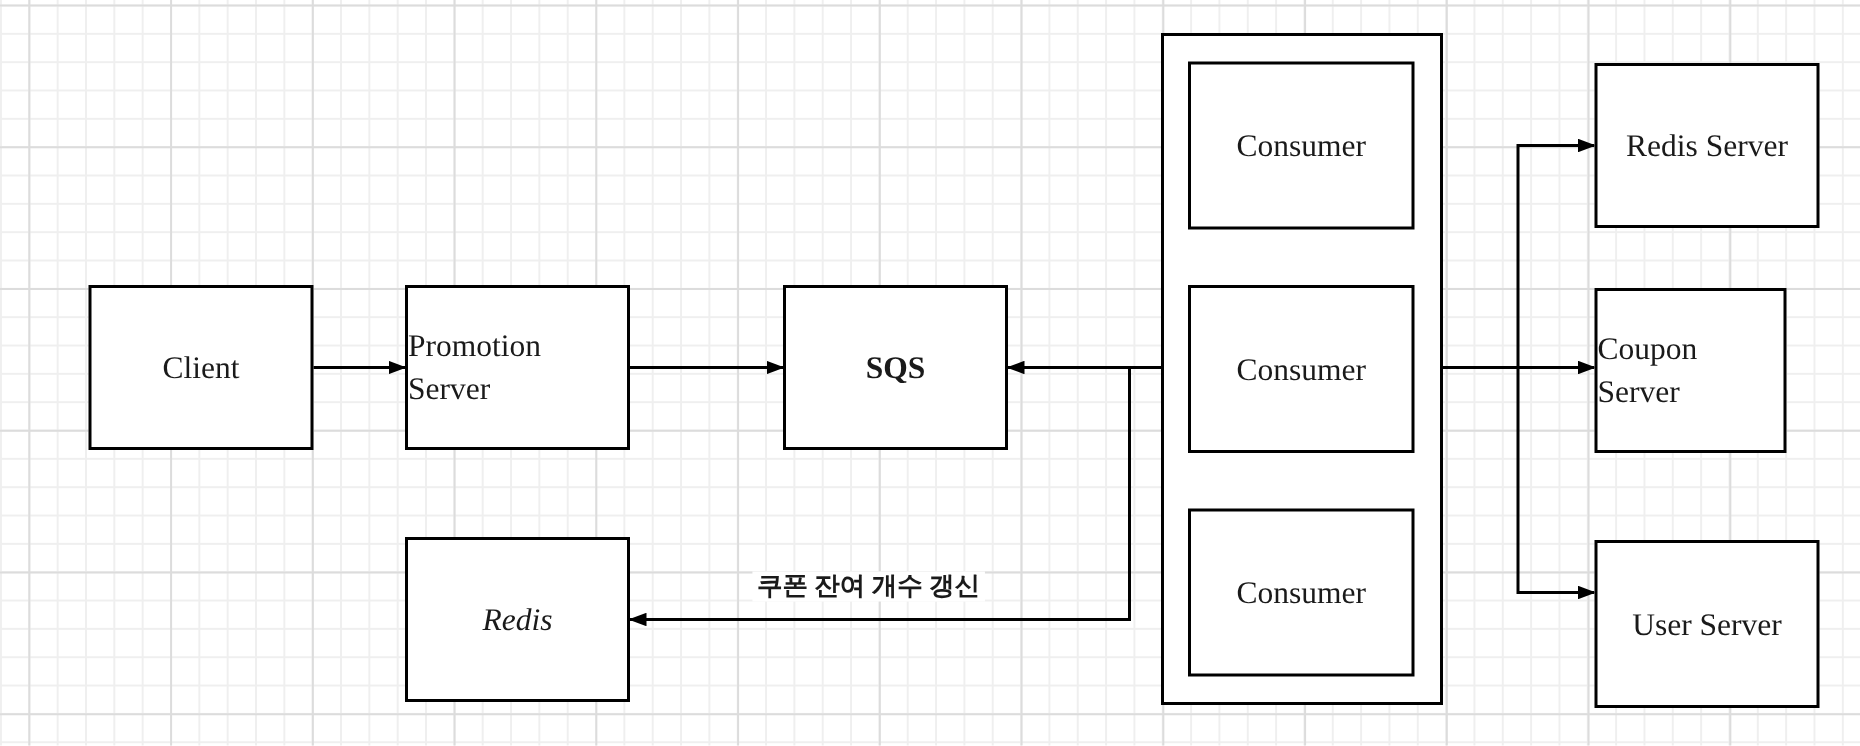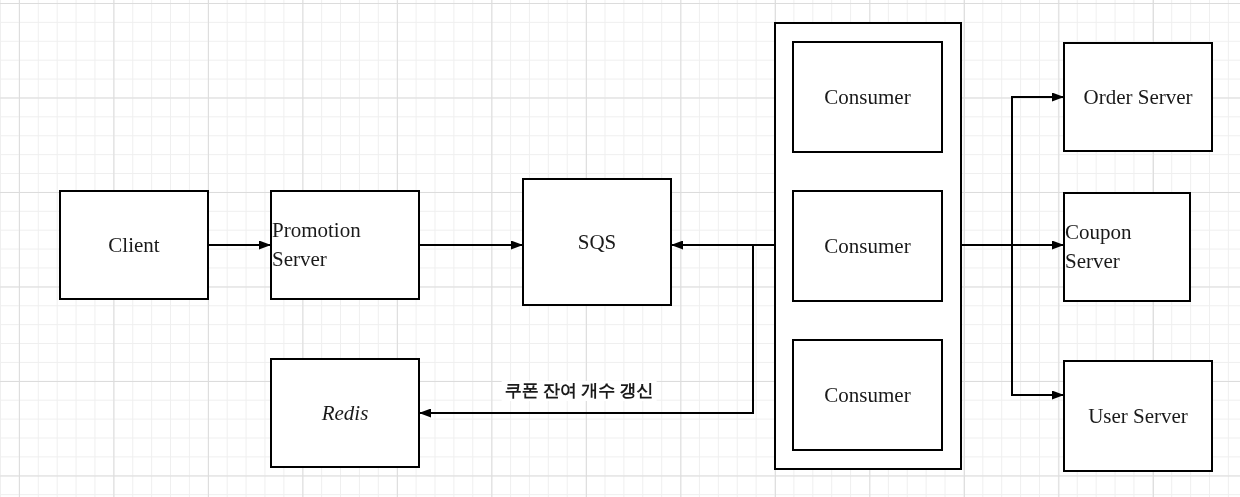--- a/index.html
+++ b/index.html
@@ -86,21 +86,21 @@
   </svg>
 
   <div class="node" style="left:18px; top:190px; width:150px; height:110px;margin-left:41px;">
     <span>Client</span>
   </div>
 
   <div class="node" style="left:270px; top:190px; width:150px; height:110px;">
     <span>Promotion Server</span>
   </div>
 
-  <div class="node" style="left:522px; top:178px; width:150px; height:128px;">
+  <div class="node" style="left:522px; top:190px; width:150px; height:110px;font-weight:bold;">
     <span>SQS</span>
   </div>
 
   <div class="node" style="left:270px; top:358px; width:150px; height:110px;font-style:italic;">
     <span>Redis</span>
   </div>
 
   <div class="group" style="left:774px; top:22px; width:188px; height:448px;"></div>
 
   <div class="node" style="left:792px; top:41px; width:151px; height:112px;">
@@ -109,21 +109,21 @@
 
   <div class="node" style="left:792px; top:190px; width:151px; height:112px;">
     <span>Consumer</span>
   </div>
 
   <div class="node" style="left:792px; top:339px; width:151px; height:112px;">
     <span>Consumer</span>
   </div>
 
   <div class="node" style="left:1063px; top:42px; width:150px; height:110px;">
-    <span>Order Server</span>
+    <span>Redis Server</span>
   </div>
 
   <div class="node" style="left:1063px; top:192px; width:128px; height:110px;">
     <span>Coupon Server</span>
   </div>
 
   <div class="node" style="left:1063px; top:340px; width:150px; height:112px;margin-top:20px;">
     <span>User Server</span>
   </div>
 

